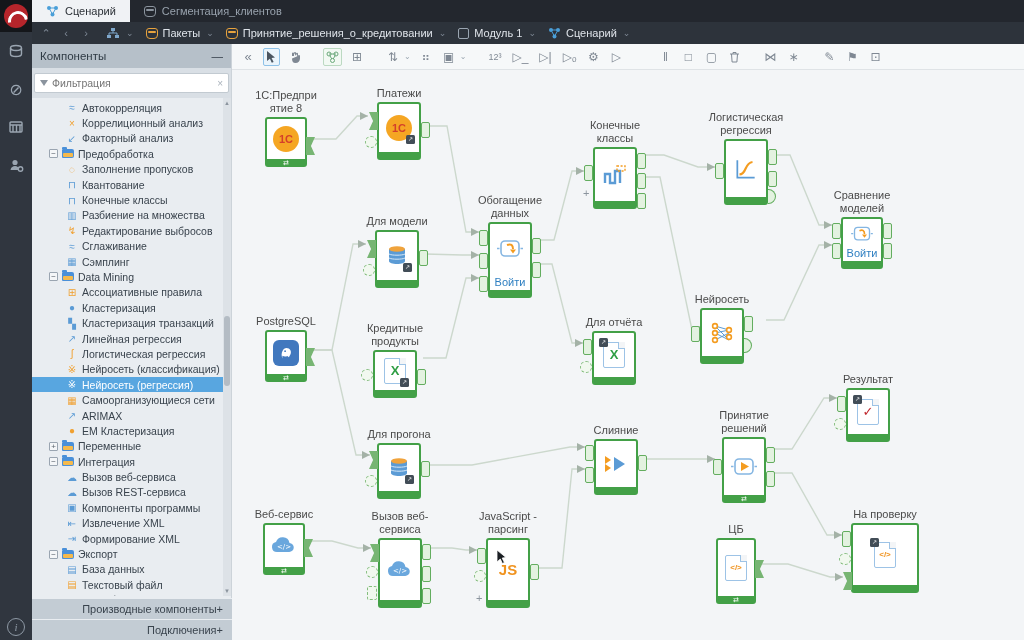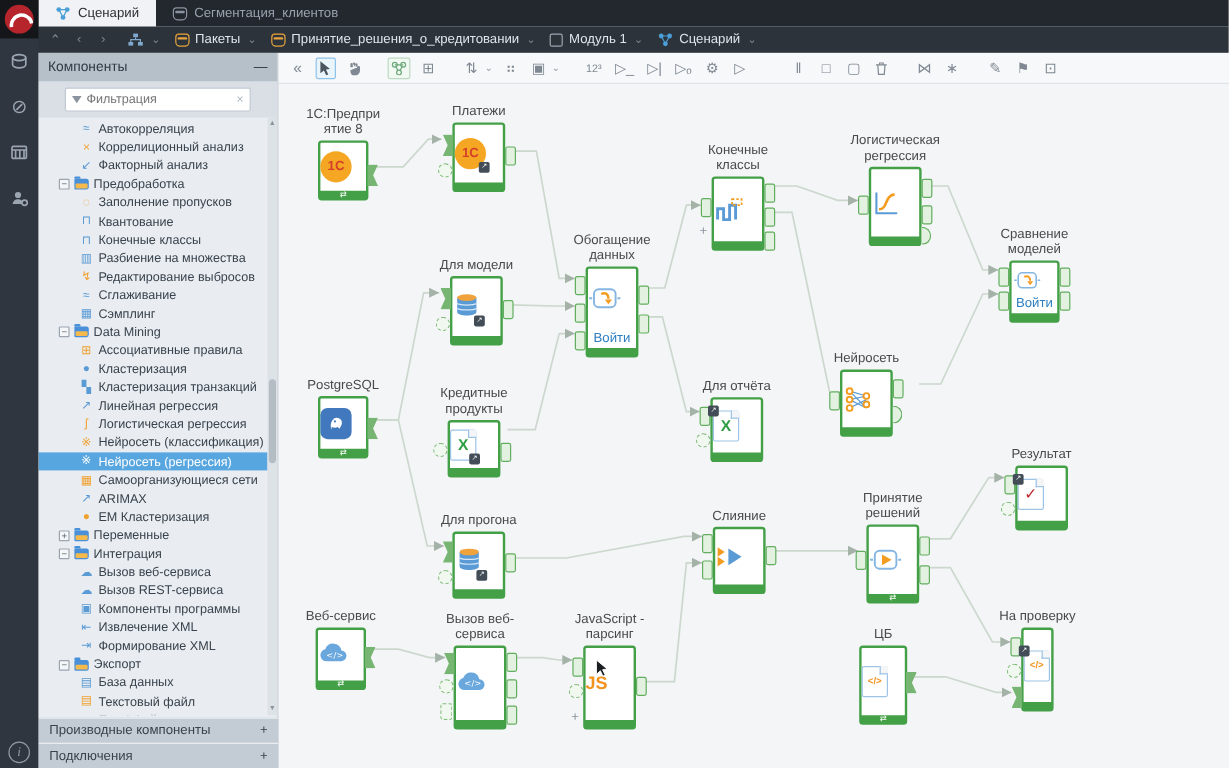--- a/index.html
+++ b/index.html
@@ -28,61 +28,61 @@
   .crumb .lbl { color:#dfe4ea; font-size:11px; }
   .chev { color:#7d8794; font-size:9px; margin-left:1px; }
   .pkg-ic { width:12px; height:11px; border:1.5px solid #e8a33d; border-radius:3px 3px 4px 4px; position:relative; }
   .pkg-ic::after { content:""; position:absolute; left:1px; right:1px; top:2px; height:2px; background:#e8a33d; border-radius:1px; }
   .pkg-ic.gray { border-color:#8b949e; } .pkg-ic.gray::after { background:#8b949e; }
   .mod-ic { width:11px; height:11px; border:1.5px solid #9aa5b1; border-radius:2px; }
 
   
   #sidebar { position:absolute; left:32px; top:44px; width:200px; height:596px; background:#e9edf1; z-index:20; border-right:1px solid #ccd3d9; }
   #sb-header { height:24px; background:#b6c0c9; display:flex; align-items:center; justify-content:space-between; padding:0 8px; color:#2f3a44; font-size:11.5px; }
-  #sb-filter { height:30px; background:#d9dfe5; display:flex; align-items:center; padding:0 22px; }
+  #sb-filter { height:30px; background:#d9dfe5; display:flex; align-items:center; padding:0 2px; }
   .filter-box { flex:1; height:20px; background:#fff; border:1px solid #c2cad1; border-radius:2px; display:flex; align-items:center; padding:0 5px; gap:4px; }
   .filter-box input { flex:1; border:none; outline:none; font-size:10.5px; color:#5a646e; background:transparent; width:100px; }
   .funnel { width:0; height:0; border-left:4px solid transparent; border-right:4px solid transparent; border-top:6px solid #8b949e; }
   .clear-x { color:#aab3bc; font-size:10px; }
   #tree { position:absolute; top:54px; bottom:44px; left:0; right:8px; overflow:hidden; padding-top:2px; }
   .trow { height:15.4px; display:flex; align-items:center; gap:4px; padding-left:34px; white-space:nowrap; color:#39434d; font-size:10.5px; }
   .trow.folder { padding-left:17px; }
   .trow.sel { background:#58a6e0; color:#fff; }
   .exp { width:9px; height:9px; border:1px solid #9aa5b1; background:#f4f6f8; color:#5a646e; font-size:8px; line-height:7px; text-align:center; border-radius:1px; }
   .tic { width:12px; text-align:center; font-size:10px; }
   .c-blue { color:#5b9bd5; } .c-orange { color:#f0a030; } .c-green { color:#2f9e44; } .c-white { color:#fff; }
   .fold { width:12px; height:9px; background:#4a90d9; border-radius:1px 2px 2px 1px; position:relative; }
   .fold::before { content:""; position:absolute; top:-2px; left:0; width:5px; height:2px; background:#4a90d9; border-radius:1px 1px 0 0; }
   .fold::after { content:""; position:absolute; left:1px; right:1px; bottom:1px; height:4px; background:#f5b94c; border-radius:1px; }
   
   #sb-scroll { position:absolute; top:54px; bottom:44px; right:0; width:8px; background:#dde2e7; }
   #sb-scroll .sb-up,#sb-scroll .sb-dn { position:absolute; left:0; width:8px; height:10px; color:#8b949e; font-size:6px; text-align:center; line-height:10px; }
   #sb-scroll .sb-dn { bottom:0; }
   #sb-thumb { position:absolute; left:1px; width:6px; top:218px; height:70px; background:#b4bcc4; border-radius:3px; }
-  .sb-panel { position:absolute; left:0; width:200px; height:21px; background:#c3ccd4; display:flex; align-items:center; justify-content:space-between; padding:0 9px; color:#39434d; font-size:11px; border-top:1px solid #e9edf1; }
+  .sb-panel { position:absolute; left:0; width:200px; height:21px; background:#c3ccd4; display:flex; align-items:center; justify-content:flex-end; padding:0 9px; color:#39434d; font-size:11px; border-top:1px solid #e9edf1; }
 
   
   #cv-toolbar { position:absolute; left:232px; top:44px; width:792px; height:26px; background:#f6f8f9; border-bottom:1px solid #dfe3e6; display:flex; align-items:center; gap:7px; padding:0 8px; z-index:15; color:#7f8893; }
   .tb { min-width:16px; height:18px; display:flex; align-items:center; justify-content:center; font-size:12px; color:#7f8893; border-radius:2px; padding:0 2px; }
   .tb.active { border:1px solid #8fc2e8; background:#eaf4fb; }
   .tb.outlined { border:1px solid #bcd9c2; background:#f2f9f3; }
   .tb svg { display:block; }
   .tb-sep { width:6px; }
   .tb-chev { color:#9aa5b1; font-size:8px; margin-left:-4px; }
   .tb-txt { font-size:9px; letter-spacing:0; }
 
   
   #canvas { position:absolute; left:232px; top:70px; width:792px; height:570px; background:#f3f5f7; }
   #wires { position:absolute; left:0; top:0; }
   .wire { fill:none; stroke:#ccd8cd; stroke-width:1.4; }
 
   .node { position:absolute; background:#fff; border:2px solid #43a047; border-radius:3px; z-index:5; }
   .nlabel { position:absolute; bottom:100%; margin-bottom:4px; left:50%; transform:translateX(-50%); text-align:center; font-size:11px; color:#4a4a4a; line-height:1.18; width:max-content; max-width:96px; word-break:break-word; }
   .nfoot { position:absolute; left:-1px; right:-1px; bottom:-1px; height:7px; background:#43a047; border-radius:0 0 2px 2px; color:#fff; font-size:7px; line-height:7px; text-align:center; }
-  .nbody { position:absolute; inset:0 0 7px 0; display:flex; align-items:center; }
+  .nbody { position:absolute; inset:0 0 7px 0; display:flex; align-items:center; justify-content:center; }
   .nbody.haslink { inset:0 0 22px 0; }
   .nlink { position:absolute; bottom:8px; left:0; right:0; text-align:center; color:#2e7fc1; font-size:11px; }
   
   .pr { position:absolute; width:9px; height:16px; background:#e3f2e0; border:1px solid #63ad5f; border-radius:2px; }
   .pr.L { left:-11px; } .pr.R { right:-11px; }
   .pn { position:absolute; width:9px; height:18px; background:#77b573; }
   .pn.L { left:-10px; clip-path:polygon(0 0,100% 0,100% 100%,0 100%,45% 50%); }
   .pn.R { right:-10px; clip-path:polygon(0 0,100% 0,55% 50%,100% 100%,0 100%); }
   .pc { position:absolute; width:12px; height:12px; border-radius:50%; border:1.5px dashed #84bd7e; background:#f1f8ef; left:-14px; }
   .pq { position:absolute; width:10px; height:14px; border:1.5px dashed #84bd7e; background:#f1f8ef; left:-13px; border-radius:2px; }
@@ -715,21 +715,21 @@
       <div class="nlabel">ЦБ</div>
       <div class="nbody">
           <span class="ic-doc">
             <span class="doc-code">&lt;/&gt;</span>
           </span>
         </div>
       <div class="nfoot">⇄</div>
       <span class="pn R" style="top:20px;"></span>
     </div>
 
-    <div class="node" style="left:619px;top:453px;width:27px;height:70px;">
+    <div class="node" style="left:619px;top:453px;width:68px;height:70px;">
       <div class="nlabel">На проверку</div>
       <div class="nbody">
           <span class="iwrap">
             <span class="ic-doc">
               <span class="doc-code">&lt;/&gt;</span>
             </span>
             <span class="badge tl">↗</span>
           </span>
         </div>
       <div class="nfoot"></div>

